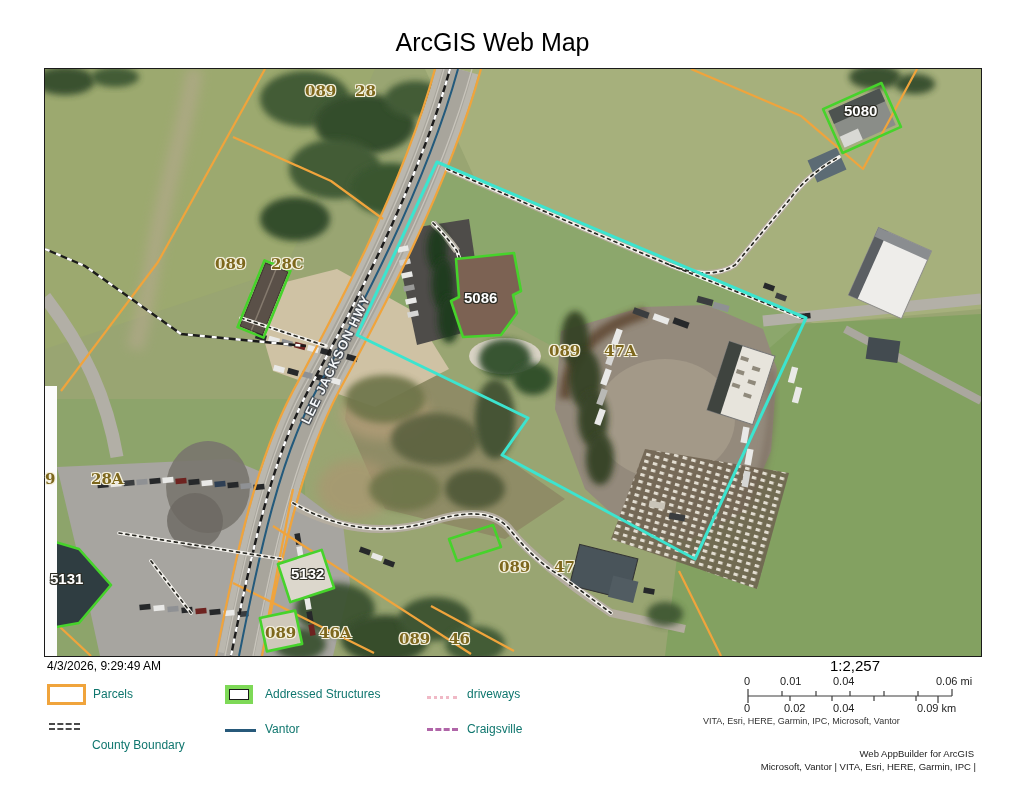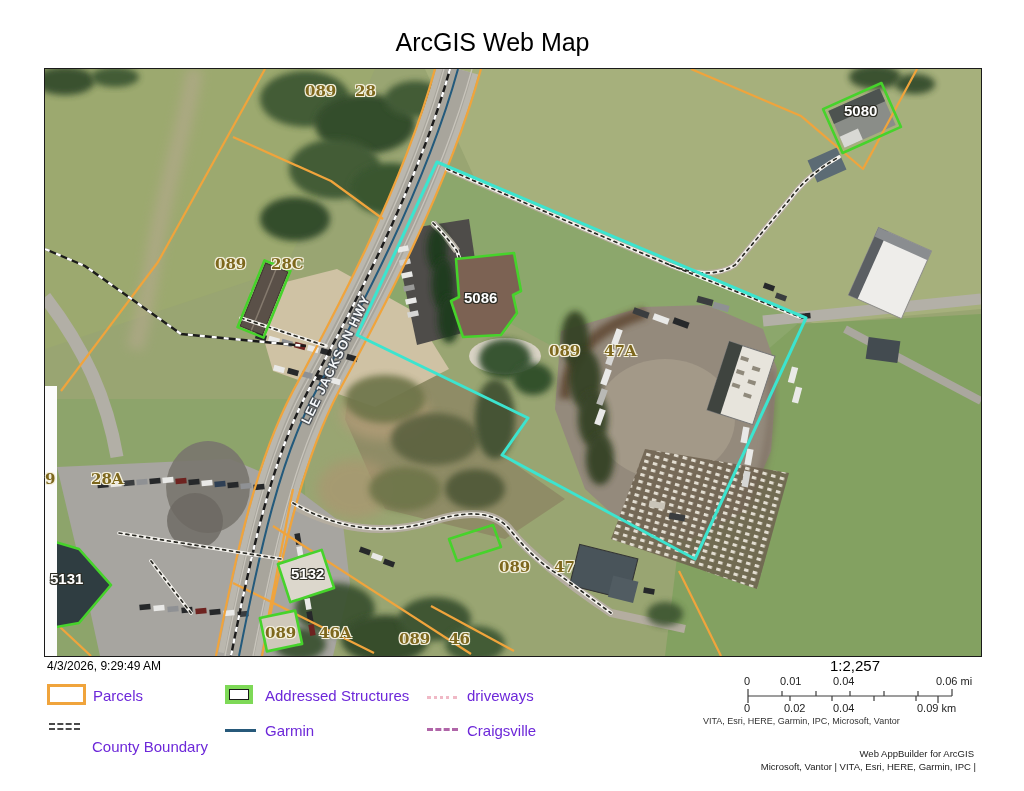--- a/index.html
+++ b/index.html
@@ -16,21 +16,21 @@
       color:#7d671d;line-height:18px;white-space:nowrap;
       text-shadow:-1px -1px 0 #f4f0dd,1px -1px 0 #f4f0dd,-1px 1px 0 #f4f0dd,1px 1px 0 #f4f0dd,0 0 2px #f4f0dd;}
   .sl{position:absolute;font-weight:bold;font-size:15px;color:#ffffff;line-height:18px;white-space:nowrap;
       text-shadow:-1px -1px 0 #2c2c24,1px -1px 0 #2c2c24,-1px 1px 0 #2c2c24,1px 1px 0 #2c2c24;}
   .roadlbl{position:absolute;font-weight:bold;font-size:13px;letter-spacing:1px;color:#f4f7f9;
       white-space:nowrap;transform:rotate(-64deg);transform-origin:center;
       text-shadow:-1px -1px 1px #41464c,1px -1px 1px #41464c,-1px 1px 1px #41464c,1px 1px 1px #41464c;}
 
   
   .timestamp{position:absolute;left:47px;top:659px;font-size:12px;color:#000;}
-  .legend-label{position:absolute;font-size:15px;color:#6d28d9;white-space:nowrap;}
+  .legend-label{position:absolute;font-size:12px;color:#0f766e;white-space:nowrap;}
   .sw-parcels{position:absolute;left:47px;top:684px;width:33px;height:15px;
               border:3px solid #f0a43c;background:#fff;}
   .sw-structs{position:absolute;left:225px;top:685px;width:20px;height:11px;
               border:4px solid #7ed957;box-shadow:inset 0 0 0 1px #1a1a1a;background:#fff;}
   .sw-drive{position:absolute;left:427px;top:696px;width:30px;height:0;
             border-top:3px dotted #f0b9c6;}
   .sw-county{position:absolute;left:49px;top:723px;width:31px;height:3px;
              border-top:2px dashed #4a4a4a;border-bottom:2px dashed #4a4a4a;}
   .sw-streets{position:absolute;left:225px;top:729px;width:31px;height:3px;background:#27597a;}
   .sw-craigs{position:absolute;left:427px;top:728px;width:31px;height:0;
@@ -354,21 +354,21 @@
 
   <div class="sw-parcels"></div>
   <span class="legend-label" style="left:93px;top:687px">Parcels</span>
   <div class="sw-structs"></div>
   <span class="legend-label" style="left:265px;top:687px">Addressed Structures</span>
   <div class="sw-drive"></div>
   <span class="legend-label" style="left:467px;top:687px">driveways</span>
   <div class="sw-county"></div>
   <span class="legend-label" style="left:92px;top:738px">County Boundary</span>
   <div class="sw-streets"></div>
-  <span class="legend-label" style="left:265px;top:722px">Garmin</span>
+  <span class="legend-label" style="left:265px;top:722px">Vantor</span>
   <div class="sw-craigs"></div>
   <span class="legend-label" style="left:467px;top:722px">Craigsville</span>
 
   <div class="scale-ratio">1:2,257</div>
   <span class="scale-num" style="left:744px;top:675px">0</span>
   <span class="scale-num" style="left:780px;top:675px">0.01</span>
   <span class="scale-num" style="left:833px;top:675px">0.04</span>
   <span class="scale-num" style="left:936px;top:675px">0.06 mi</span>
   <svg class="scalebar" width="220" height="17">
     <g stroke="#3c3c3c" stroke-width="1.2">

